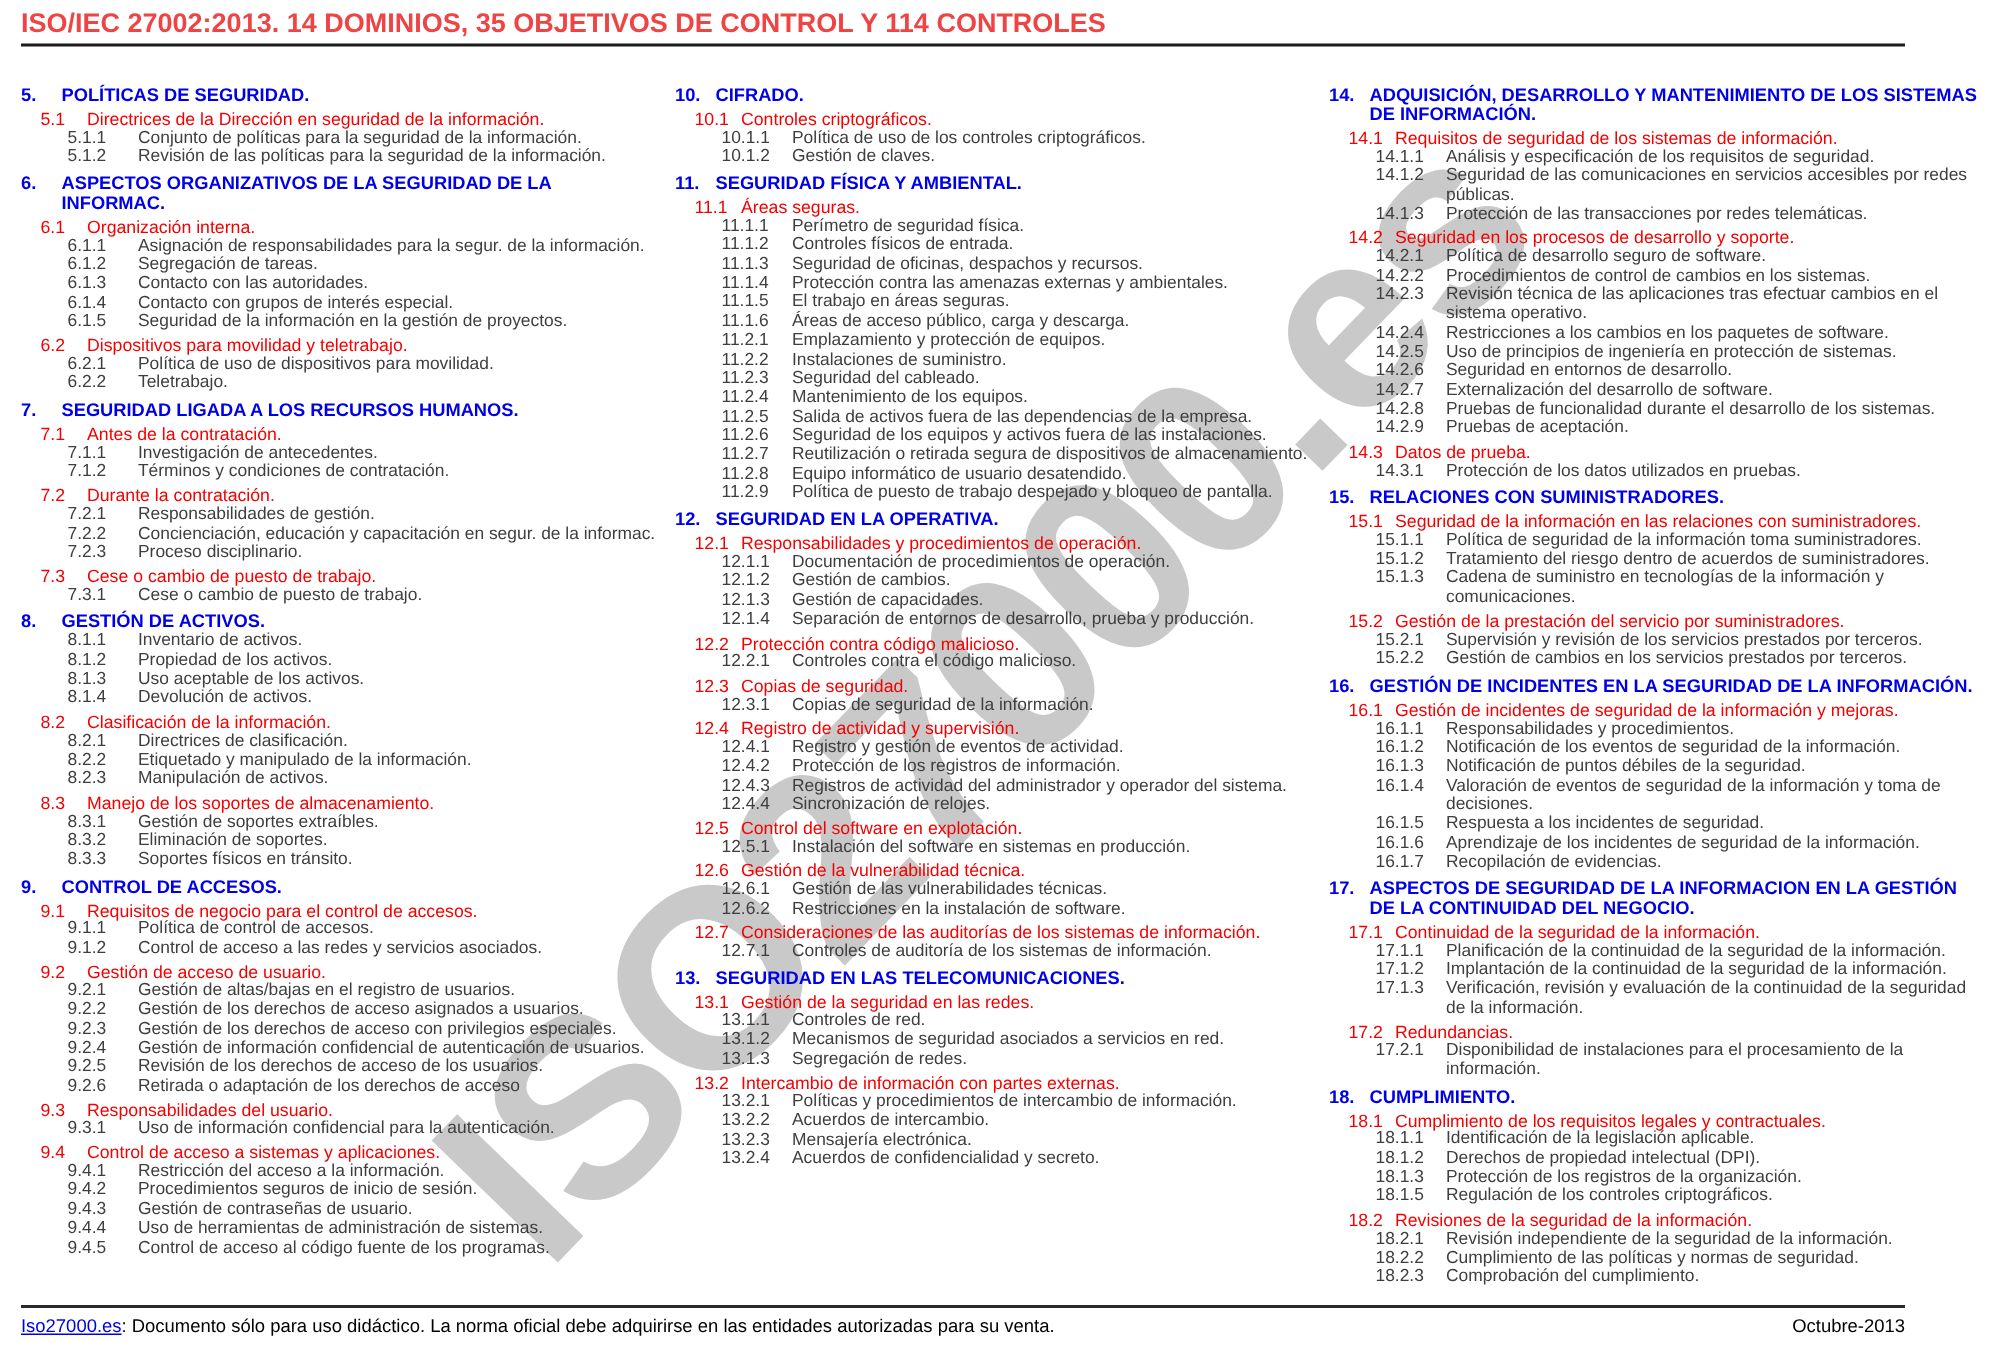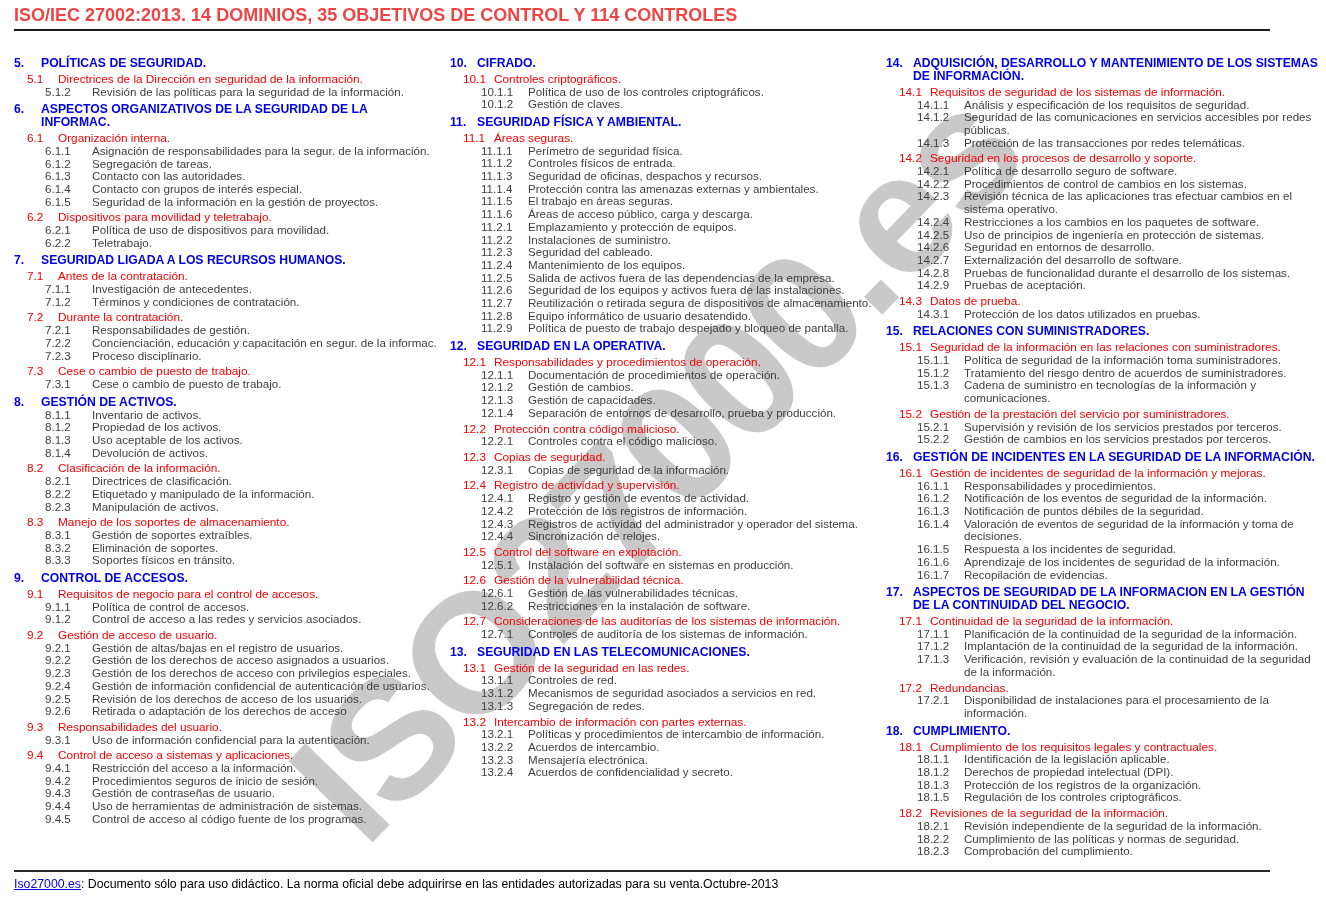--- a/index.html
+++ b/index.html
@@ -78,20 +78,21 @@
     line-height:12.7px;
     padding-left:31px;
   }
   .ctrl .num { flex:none; width:47px; }
   .ctrl .txt { flex:1; }
 
   footer { position:absolute; left:14px; right:56px; top:870px; z-index:2; }
   .footer-rule { border-bottom:2px solid #2a2a2a; }
   .footer-row {
     display:flex;
+    justify-content:space-between;
     font-size:12.3px;
     color:#000;
     margin-top:5px;
     line-height:14px;
   }
   .footer-left a {
     color:#0000e6;
     text-decoration:underline;
     cursor:pointer;
   }
@@ -111,20 +112,24 @@
   <main id="columns">
       <div class="col col-1">
         <div class="section">
           <div class="sec-head">
             <span class="num">5.</span>
             <span class="txt">POLÍTICAS DE SEGURIDAD.</span>
           </div>
           <div class="obj">
             <span class="num">5.1</span>
             <span class="txt">Directrices de la Dirección en seguridad de la información.</span>
+          </div>
+          <div class="ctrl">
+            <span class="num">5.1.1</span>
+            <span class="txt">Conjunto de políticas para la seguridad de la información.</span>
           </div>
           <div class="ctrl">
             <span class="num">5.1.2</span>
             <span class="txt">Revisión de las políticas para la seguridad de la información.</span>
           </div>
         </div>
         <div class="section">
           <div class="sec-head">
             <span class="num">6.</span>
             <span class="txt">ASPECTOS ORGANIZATIVOS DE LA SEGURIDAD DE LA INFORMAC.</span>

